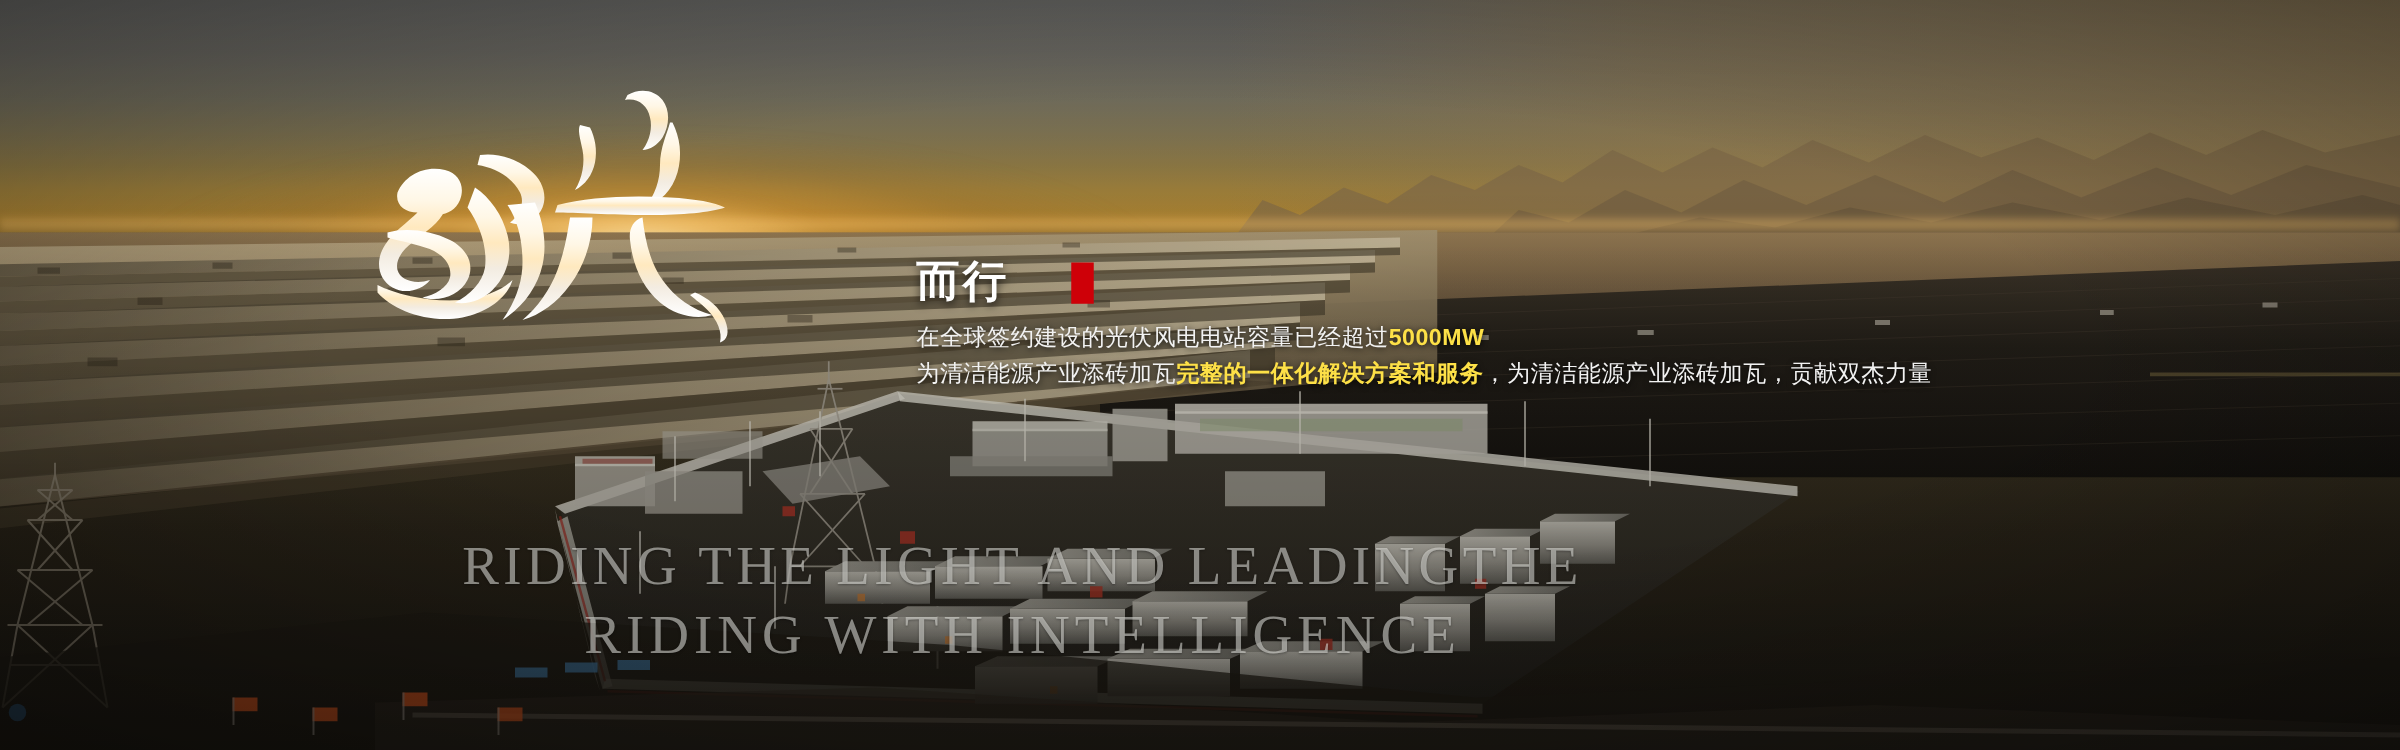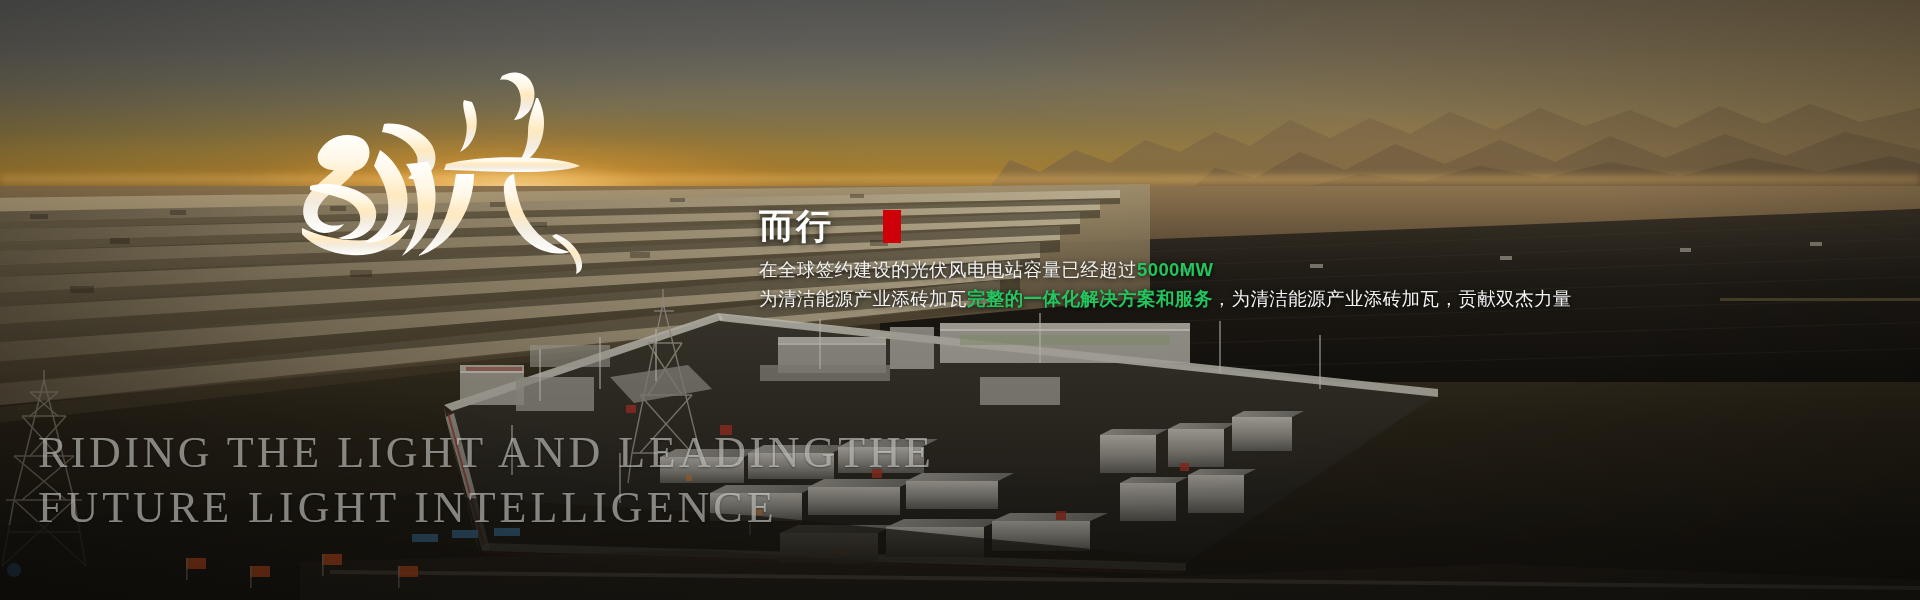--- a/index.html
+++ b/index.html
@@ -106,47 +106,47 @@
     pointer-events:none;
   }
 
   
   .calligraphy {
     position:absolute; left:288px; top:58px; width:310px; height:218px;
   }
   .calligraphy svg { display:block; }
 
   
-  .copy { position:absolute; left:733px; top:205px;margin-left:26px; }
+  .copy { position:absolute; left:733px; top:205px; }
   .headline {
     display:flex; align-items:center; gap:14px;
     font-size:35px; font-weight:bold; color:#ffffff;
     letter-spacing:2px; line-height:42px;
     text-shadow:0 2px 7px rgba(0,0,0,.75);
     white-space:nowrap;
   }
   .headline .gap { display:inline-block; width:16px; }
   .red-mark {
     display:inline-block; width:18px; height:33px;
     background:#ce0008; margin-left:6px; flex:0 0 auto;
   }
   .sub { margin-top:8px; }
   .sub-line {
     font-size:18.5px; color:#f2f2f2; line-height:29px;
     letter-spacing:.4px; white-space:nowrap;
     text-shadow:0 1px 5px rgba(0,0,0,.85);
   }
-  .sub-line b { font-weight:bold; color:#22c55e; }
+  .sub-line b { font-weight:bold; color:#fde047; }
 
   
   .eng {
     position:absolute; left:0; top:425px; width:1636px;
+    text-align:center;
     font-family:"Liberation Serif", serif;
     pointer-events:none;
-    padding-left:38px;
   }
   .eng-line {
     font-size:44px;
     letter-spacing:3.5px;
     line-height:55px;
     font-weight:normal;
     color:rgba(232,231,226,.55);
     text-shadow:0 1px 2px rgba(0,0,0,.35);
     white-space:nowrap;
   }
@@ -526,16 +526,16 @@
         <span>在全球签约建设的光伏风电电站容量已经超过</span><b>5000MW</b>
       </div>
       <div class="sub-line">
         <span>为清洁能源产业添砖加瓦</span><b>完整的一体化解决方案和服务</b><span>，为清洁能源产业添砖加瓦，贡献双杰力量</span>
       </div>
     </div>
   </div>
 
   <div class="eng">
     <div class="eng-line">RIDING THE LIGHT AND LEADINGTHE</div>
-    <div class="eng-line l2">FUTURE LIGHT INTELLIGENCE</div>
+    <div class="eng-line l2">RIDING WITH INTELLIGENCE</div>
   </div>
 
 </div>
 
 </body></html>

